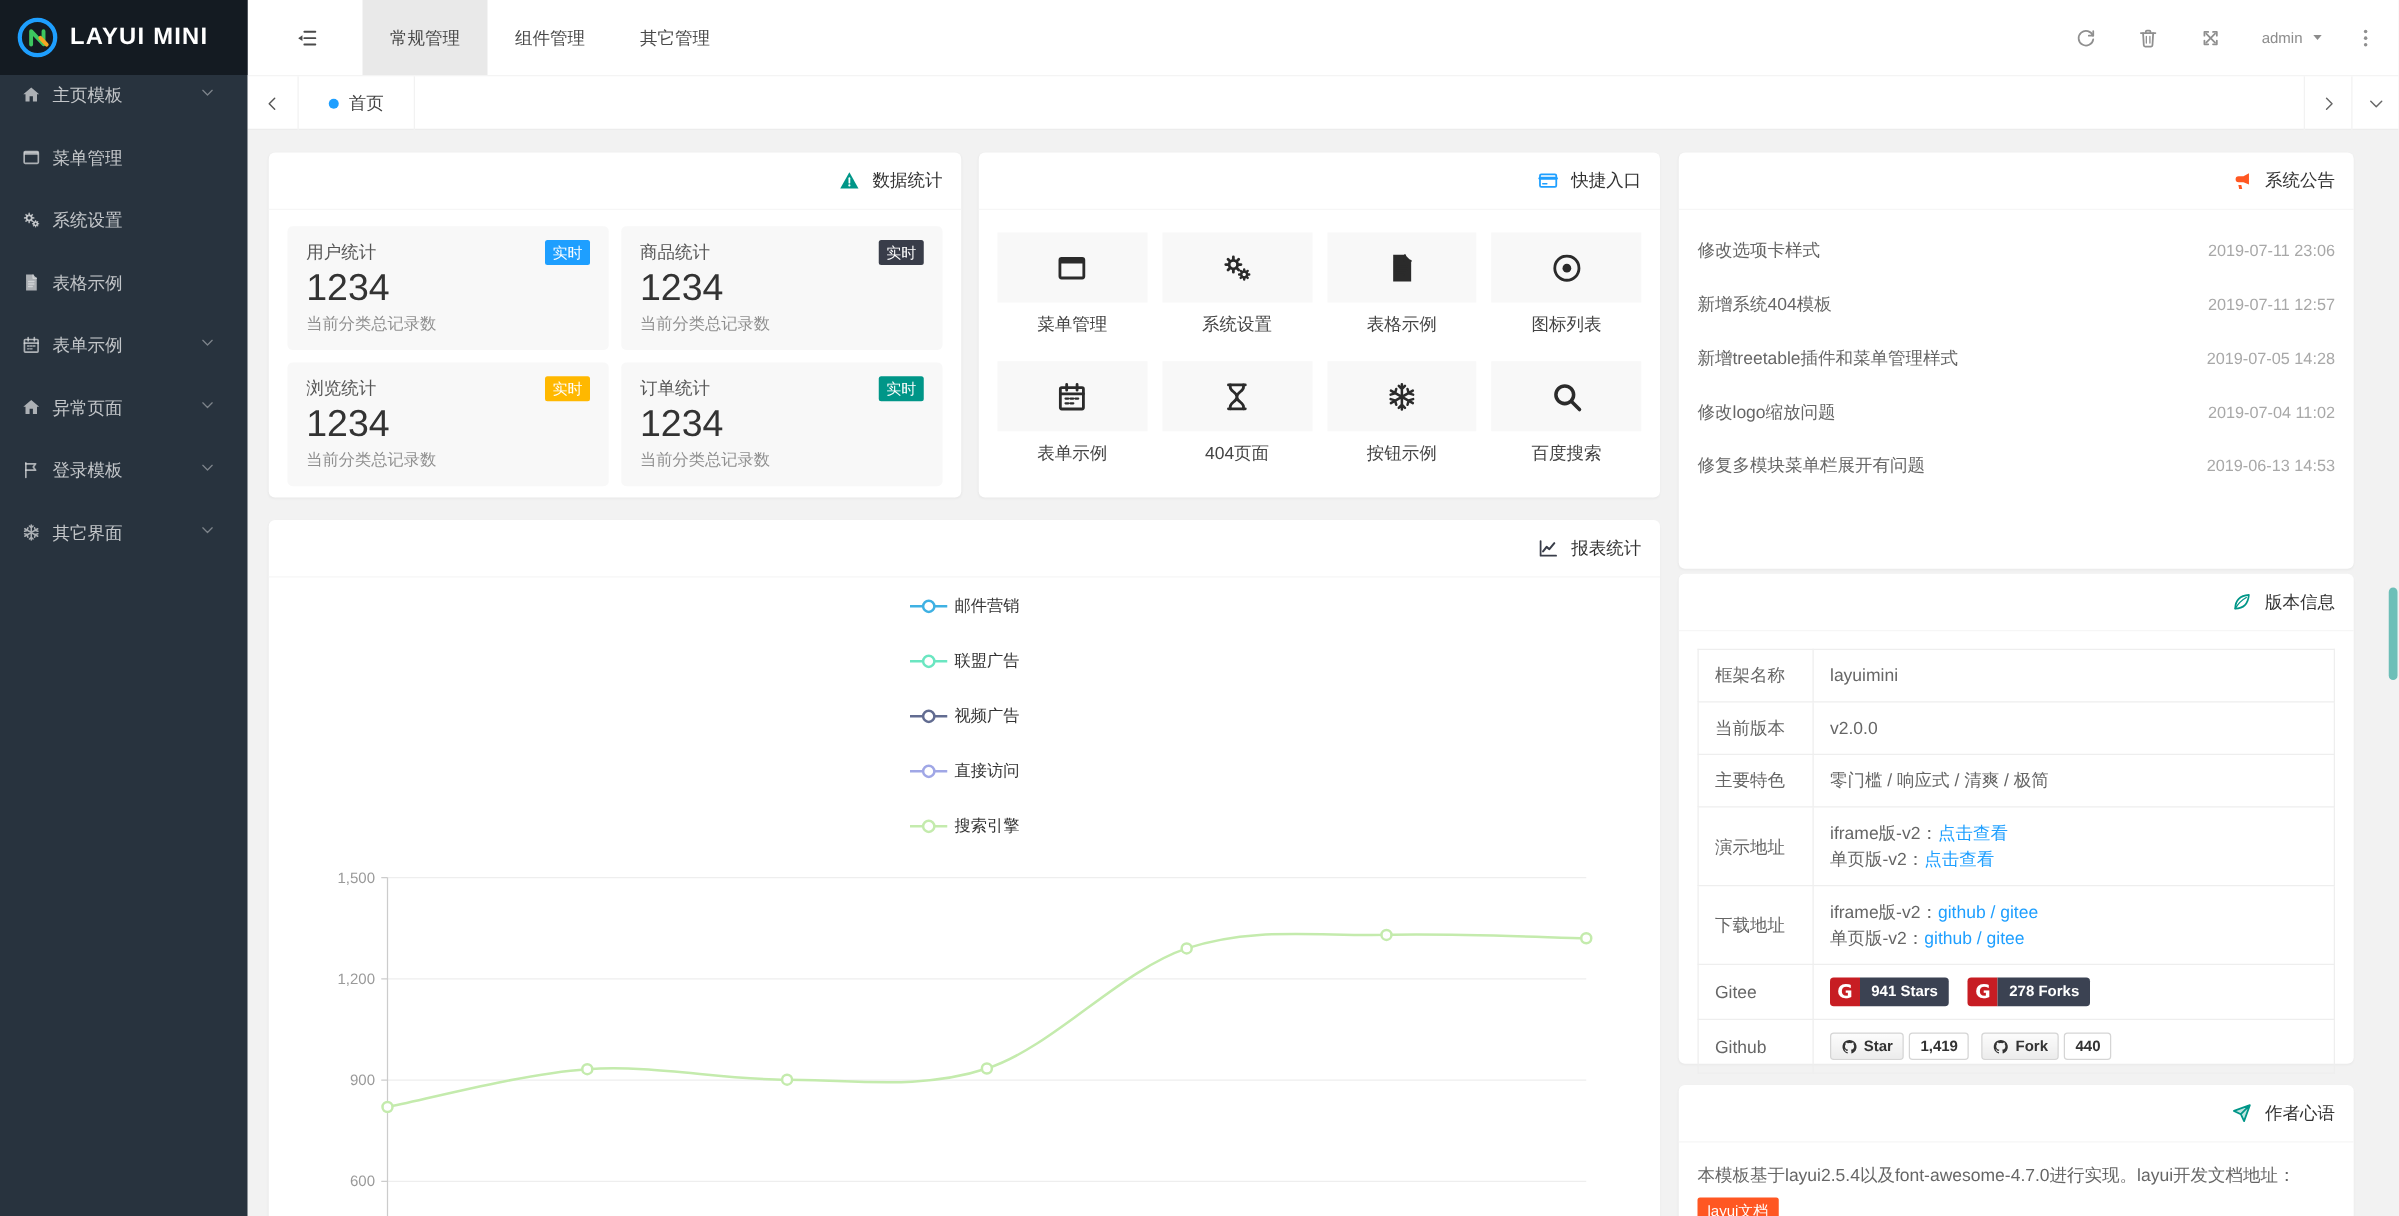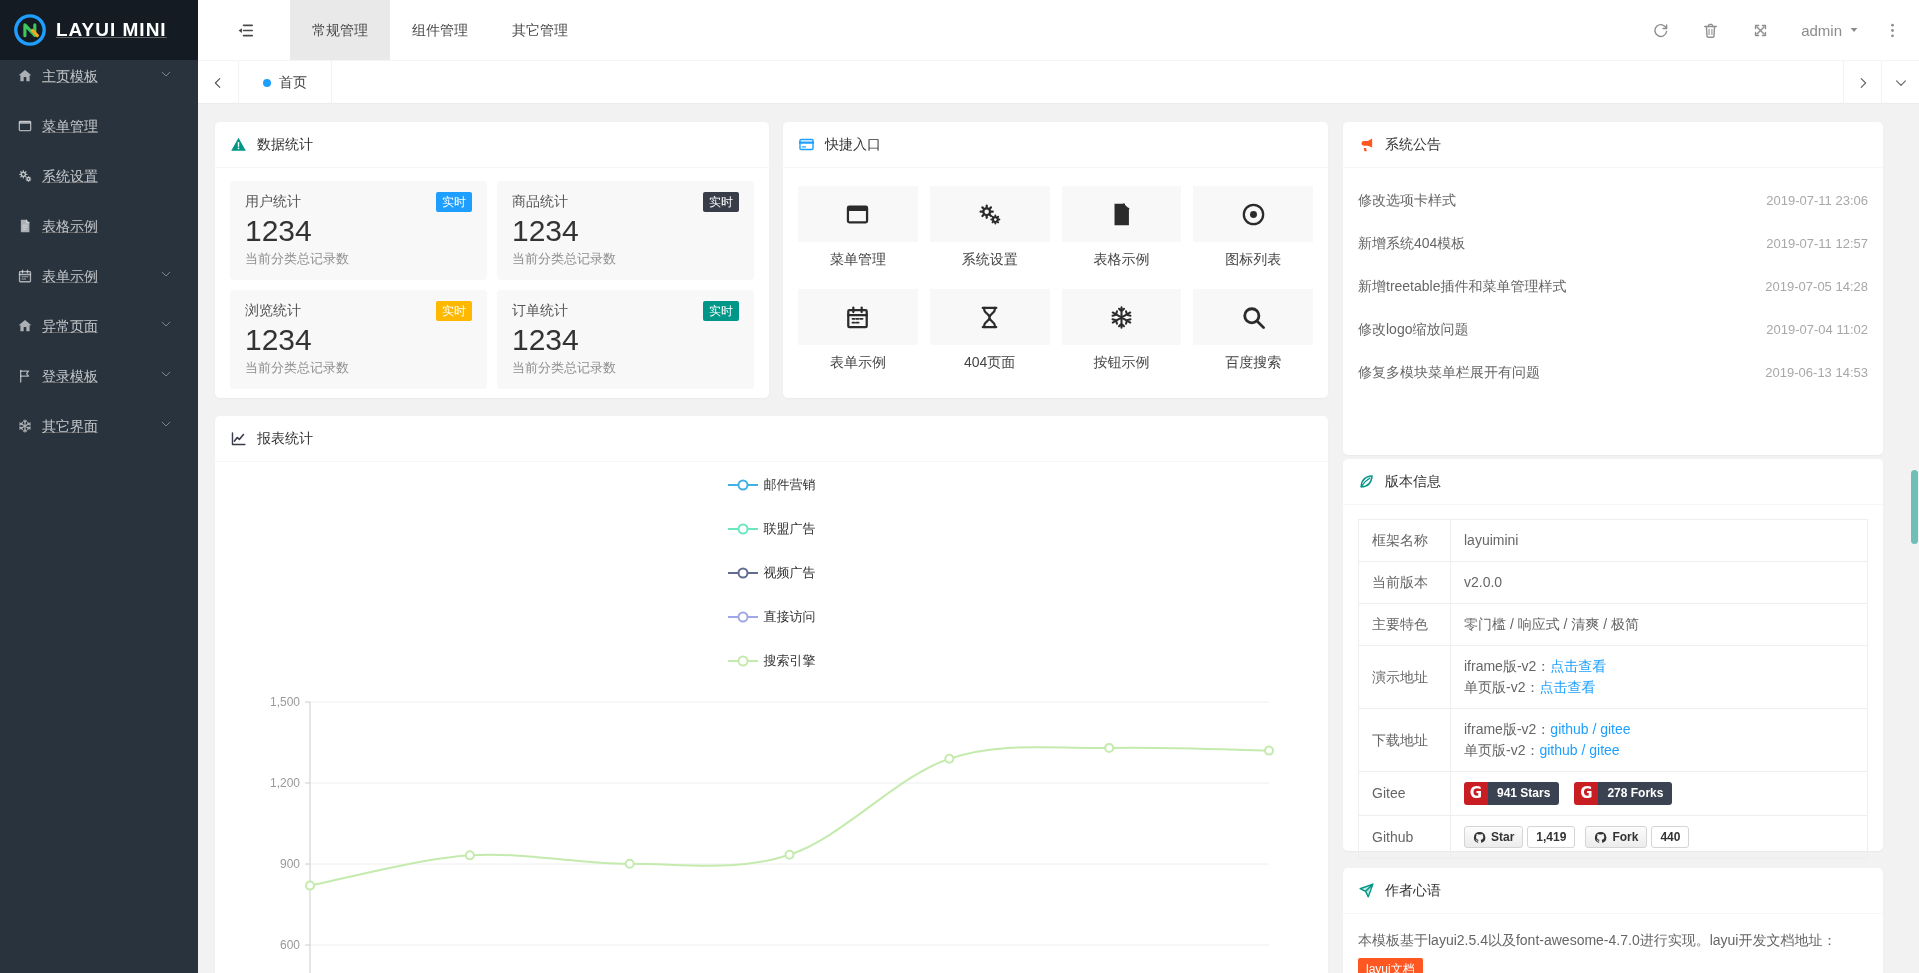--- a/index.html
+++ b/index.html
@@ -2,56 +2,56 @@
 <html><head>
 <meta charset="utf-8">
 <style>
   * { box-sizing: border-box; margin: 0; padding: 0; }
   html,body { width:1919px; height:973px; overflow:hidden; }
   body { font-family:"Liberation Sans","DejaVu Sans",sans-serif; background:#f2f2f2; position:relative; color:#666; }
   .ic { display:inline-flex; }
   .ic svg { width:100%; height:100%; display:block; }
 
   
-  .sidebar { position:absolute; left:0; top:0; width:198px; height:973px; background:#28333E; z-index:6;text-decoration:underline; }
+  .sidebar { position:absolute; left:0; top:0; width:198px; height:973px; background:#28333E; z-index:6; }
   .logo { height:60px; background:#141B22; display:flex; align-items:center; padding-left:13px; gap:9px; cursor:pointer; }
   .logo .ic { width:34px; height:34px; }
   .logo-title { color:#ffffff; font-size:19px; font-weight:bold; letter-spacing:1px; }
   .side-menu { padding-top:8px; }
   .side-item { height:50px; display:flex; align-items:flex-start; padding:0 17px; color:rgba(255,255,255,.72); font-size:14px; cursor:pointer; }
   .side-item .ic { width:16px; height:16px; margin-right:9px; opacity:.85; }
   .side-item .lbl { flex:1; }
   .side-item .arrow { width:12px; height:12px; opacity:.55; }
 
   
   .header { position:absolute; left:198px; top:0; right:0; height:60px; background:#fff; z-index:5; }
   .collapse-btn { position:absolute; left:24px; top:0; width:46px; height:60px; display:flex; align-items:center; justify-content:center; color:#4a4a4a; cursor:pointer; }
   .collapse-btn .ic { width:19px; height:19px; }
   .module-tabs { position:absolute; left:92px; top:0; height:60px; display:flex; }
   .module-tab { min-width:100px; padding:0 20px; height:60px; line-height:60px; text-align:center; font-size:14px; color:#4a4a4a; cursor:pointer; }
   .module-tab.active { background:#e9e9e9; }
   .header-right { position:absolute; right:10px; top:0; height:60px; display:flex; align-items:center; }
   .h-btn { width:50px; height:60px; display:flex; align-items:center; justify-content:center; color:#8f8f8f; cursor:pointer; }
   .h-btn .ic { width:17px; height:17px; }
-  .admin-drop { display:flex; align-items:center; gap:7px; color:#8c8c8c; font-size:15px; padding:0 16px; height:60px; cursor:pointer; }
+  .admin-drop { display:flex; align-items:center; gap:7px; color:#8c8c8c; font-size:12px; padding:0 16px; height:60px; cursor:pointer; }
   .admin-drop .ic { width:10px; height:10px; }
 
   
   .tabbar { position:absolute; left:198px; top:60px; right:0; height:44px; background:#fff; border-top:1px solid #f4f4f4; border-bottom:1px solid #ececec; z-index:5; }
   .tab-prev { position:absolute; left:0; top:0; width:40px; height:43px; display:flex; align-items:center; justify-content:center; color:#555; cursor:pointer; }
   .tab-prev .ic, .tab-action .ic { width:14px; height:14px; }
   .tab-item { position:absolute; left:40px; top:0; width:94px; height:43px; display:flex; align-items:center; justify-content:center; gap:8px; font-size:14px; color:#444; border-left:1px solid #f2f2f2; border-right:1px solid #f2f2f2; cursor:pointer; }
   .tab-dot { width:8px; height:8px; border-radius:50%; background:#1E9FFF; }
   .tab-actions { position:absolute; right:0; top:0; height:43px; display:flex; }
   .tab-action { width:38px; height:43px; display:flex; align-items:center; justify-content:center; border-left:1px solid #f2f2f2; color:#666; cursor:pointer; }
 
   
   .content { position:absolute; left:198px; top:104px; width:1721px; height:869px; }
   .panel { position:absolute; background:#fff; border-radius:5px; box-shadow:0 1px 2px rgba(0,0,0,.04); }
-  .panel-header { height:46px; display:flex; align-items:center; padding:0 15px; gap:10px; border-bottom:1px solid #f6f6f6; font-size:14px; color:#333; }
+  .panel-header { height:46px; display:flex; align-items:center; padding:0 15px; gap:10px; border-bottom:1px solid #f6f6f6; font-size:14px; color:#333;justify-content:flex-end; }
   .panel-header .ic { width:17px; height:17px; }
 
   #panel-stats   { left:17px;   top:18px;  width:554px;  height:276px; }
   #panel-quick   { left:585px;  top:18px;  width:545px;  height:276px; }
   #panel-notice  { left:1145px; top:18px;  width:540px;  height:333px; }
   #panel-chart   { left:17px;   top:312px; width:1113px; height:620px; }
   #panel-version { left:1145px; top:355px; width:540px;  height:392px; }
   #panel-author  { left:1145px; top:764px; width:540px;  height:235px; }
 
   

